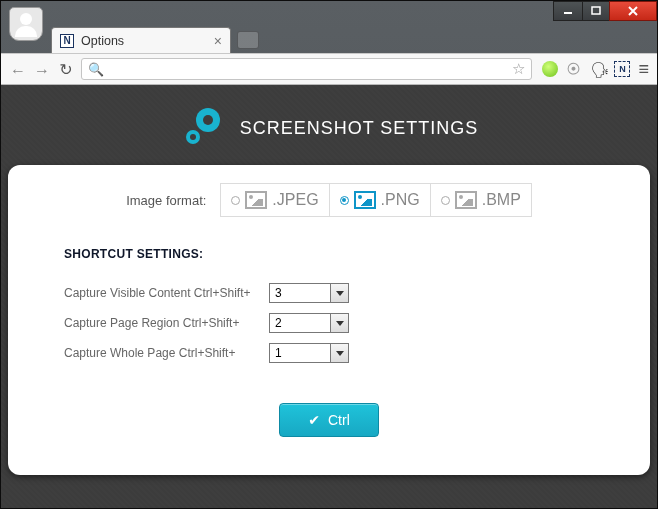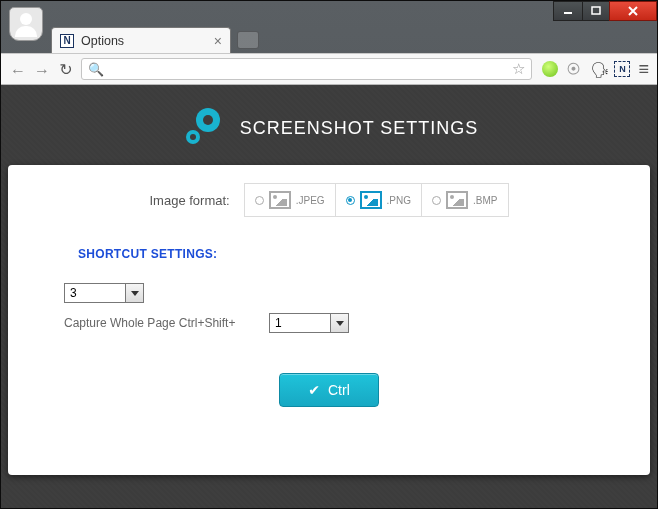--- a/index.html
+++ b/index.html
@@ -151,56 +151,56 @@
   }
   .gears{ position:relative; width:44px; height:44px;}
   .gear{ position:absolute; border-radius:50%; background:#19b3cf;}
   .gear.big{ width:24px;height:24px; right:4px; top:2px;}
   .gear.big::before{content:"";position:absolute;inset:7px;border-radius:50%;background:#3d3d3d;}
   .gear.small{ width:14px;height:14px; left:6px; bottom:6px;}
   .gear.small::before{content:"";position:absolute;inset:4px;border-radius:50%;background:#3d3d3d;}
 
   .panel{
     background:#fff;
-    border-radius:4px;
+    border-radius:12px;
     padding: 18px 50px 24px 50px;
     min-height: 310px;
     box-shadow: 0 2px 6px rgba(0,0,0,.5);
   }
   .fmt-row{
     display:flex; align-items:center; justify-content:center; gap:10px;
     margin-bottom: 30px;
   }
   .fmt-label{ color:#555; font-size:13px; margin-right:4px;}
   .fmt-opts{ display:flex; border:1px solid #dcdcdc;}
   .fmt-opt{
     display:flex; align-items:center; gap:5px;
     padding: 7px 10px;
     border-right:1px solid #dcdcdc;
-    font-size:10px; color:#888;
+    font-size:16px; color:#888;
   }
   .fmt-opt:last-child{border-right:none;}
   .radio{
     width:9px;height:9px;border-radius:50%;border:1px solid #aaa;background:#fff;display:inline-block;position:relative;
   }
   .radio.checked{ border-color:#0f95c8;}
   .radio.checked::after{content:"";position:absolute;inset:1.5px;border-radius:50%;background:#0f95c8;}
   .img-ico{
     width:22px;height:18px;border:2px solid #aaa; position:relative; background:#fff;
   }
   .img-ico::before{content:"";position:absolute;top:2px;left:2px;width:4px;height:4px;border-radius:50%;background:#aaa;}
   .img-ico::after{content:"";position:absolute;bottom:1px;left:2px;right:2px;height:7px;background:linear-gradient(135deg, transparent 45%, #aaa 45%);}
   .fmt-opt.selected .img-ico{ border-color:#0f95c8;}
   .fmt-opt.selected .img-ico::before,
   .fmt-opt.selected .img-ico::after{ background-color:#0f95c8; background:linear-gradient(135deg, transparent 45%, #0f95c8 45%);}
   .fmt-opt.selected .img-ico::before{background:#0f95c8;}
 
   .section-h{
-    color:#1d4ed8; font-size:12px; font-weight:bold; letter-spacing:.3px;
-    margin: 0 0 22px 20px;
+    color:#0f172a; font-size:12px; font-weight:bold; letter-spacing:.3px;
+    margin: 0 0 22px 6px;
   }
   .shortcut-rows{ display:flex;flex-direction:column; gap:10px; padding-left:6px;}
   .srow{ display:flex; align-items:center;}
   .slabel{ width:205px; color:#666; font-size:12px;}
   .ssel{
     width:80px; height:20px;
     border:1px solid #777;
     background:#eee;
     display:flex;align-items:center;
     font-size:12px;
@@ -307,22 +307,30 @@
             <span class="img-ico"></span>
             <span>.BMP</span>
           </label>
         </div>
       </div>
 
       <div class="section-h">SHORTCUT SETTINGS:</div>
 
       <div class="shortcut-rows">
         <div class="srow">
+          <span class="slabel">Capture Visible Content Ctrl+Shift+</span>
           <div class="ssel">
             <span class="val">3</span>
+            <span class="arr"></span>
+          </div>
+        </div>
+        <div class="srow">
+          <span class="slabel">Capture Page Region Ctrl+Shift+</span>
+          <div class="ssel">
+            <span class="val">2</span>
             <span class="arr"></span>
           </div>
         </div>
         <div class="srow">
           <span class="slabel">Capture Whole Page Ctrl+Shift+</span>
           <div class="ssel">
             <span class="val">1</span>
             <span class="arr"></span>
           </div>
         </div>

